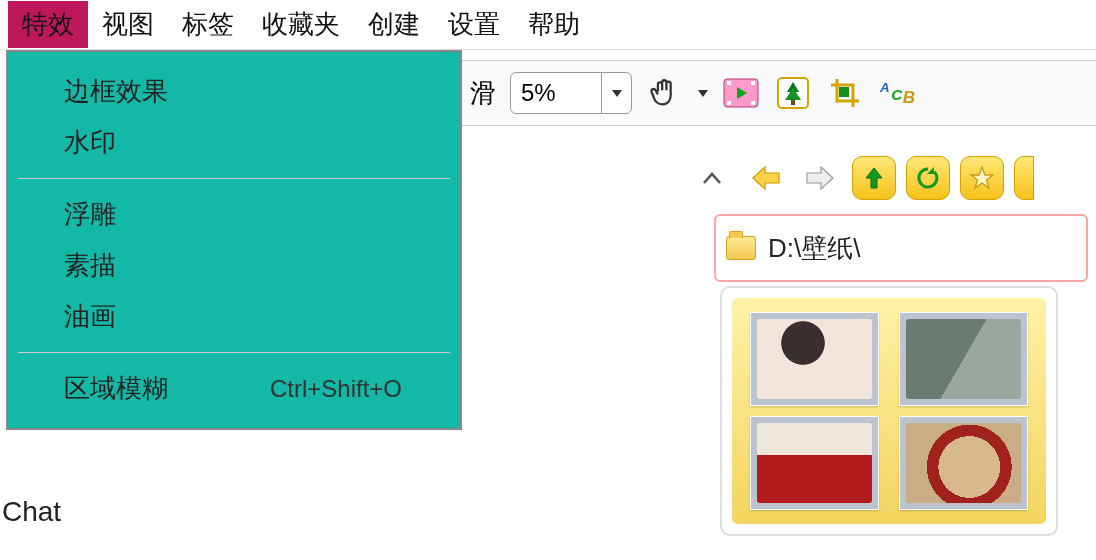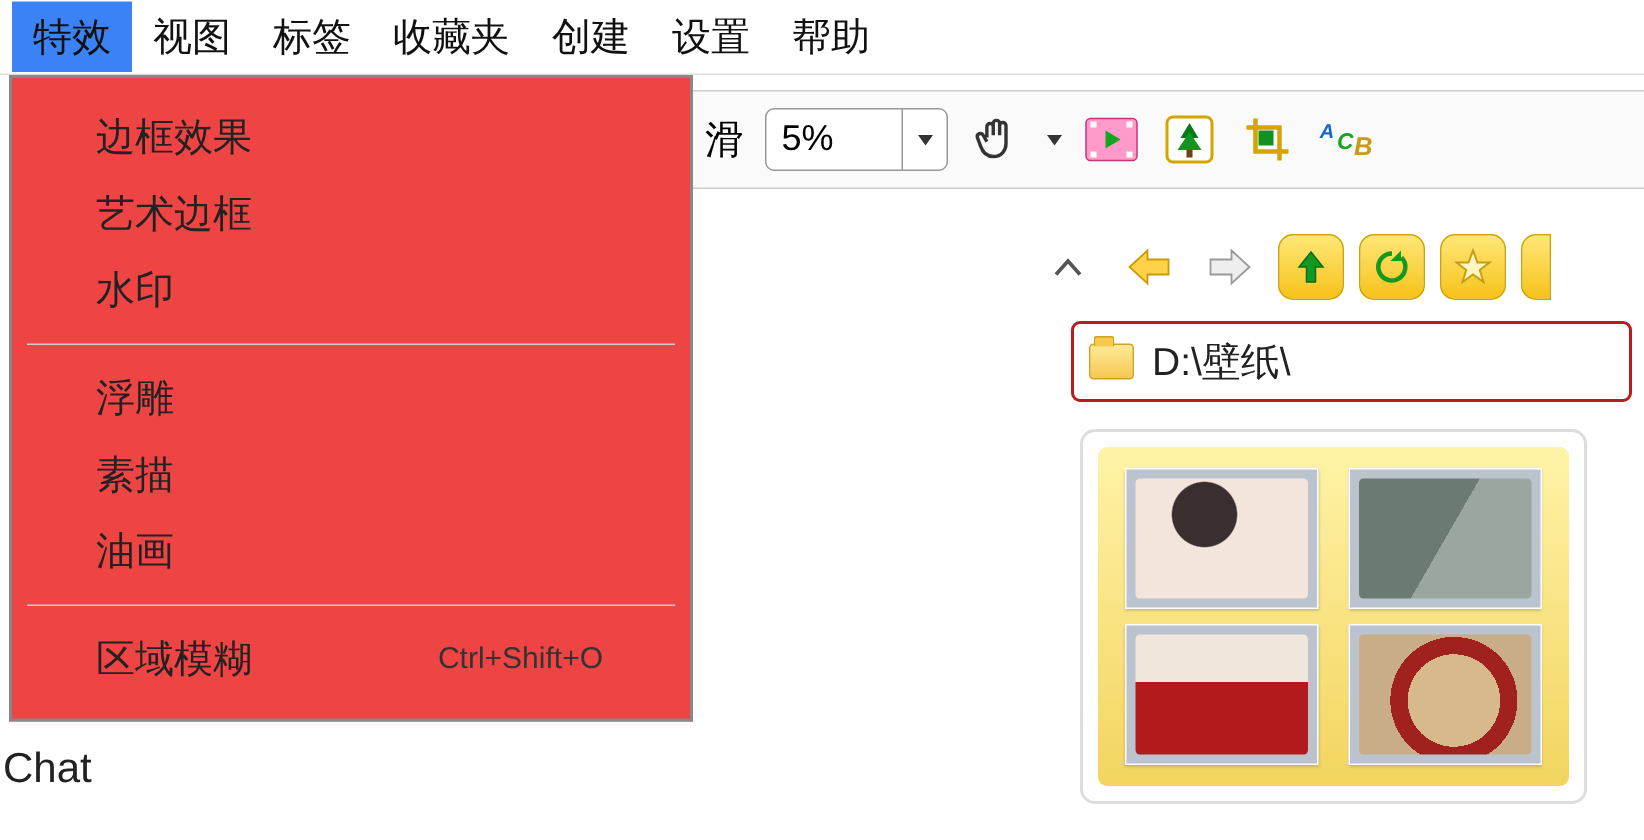--- a/index.html
+++ b/index.html
@@ -1,45 +1,45 @@
 <!DOCTYPE html>
 <html><head>
 <meta charset="utf-8">
 <style>
   * { box-sizing: border-box; margin: 0; padding: 0; }
   html, body { width: 1096px; height: 560px; font-family: "Microsoft YaHei", "SimSun", sans-serif; background: #fff; overflow: hidden; }
 
   
   .menubar { display: flex; align-items: center; height: 50px; padding: 0 8px; font-size: 26px; color: #111; border-bottom: 1px solid #ddd; }
   .menubar .menu-item { padding: 6px 14px; cursor: default; }
-  .menubar .menu-item.active { background: #3b82f6; }
-
-  
-  .dropdown { position: absolute; left: 6px; top: 50px; width: 456px; background: #ef4444; border: 2px solid #888; padding: 14px 0; z-index: 10; }
+  .menubar .menu-item.active { background: #be185d; }
+
+  
+  .dropdown { position: absolute; left: 6px; top: 50px; width: 456px; background: #14b8a6; border: 2px solid #888; padding: 14px 0; z-index: 10; }
   .dropdown .mi { padding: 8px 30px 8px 56px; font-size: 26px; color: #222; display: flex; justify-content: space-between; align-items: center; cursor: default; }
   .dropdown .sep { border-top: 1px solid #ccc; margin: 10px 10px; }
-  .dropdown .shortcut { font-size: 20px; color: #333; padding-right: 28px; }
+  .dropdown .shortcut { font-size: 24px; color: #333; padding-right: 28px; }
 
   
   .toolbar { position: absolute; left: 462px; top: 60px; right: 0; height: 66px; display: flex; align-items: center; gap: 14px; padding: 0 8px; border-top: 1px solid #ccc; border-bottom: 1px solid #ccc; background: #fafafa; }
   .toolbar .lbl { font-size: 26px; }
   .zoom { display: flex; align-items: center; border: 1px solid #999; border-radius: 6px; background: #fff; height: 42px; }
   .zoom .val { width: 90px; padding: 0 10px; font-size: 24px; }
   .zoom .btn { width: 30px; height: 42px; border-left: 1px solid #999; display: flex; justify-content: center; align-items: center; }
   .tri-down { width: 0; height: 0; border-left: 5px solid transparent; border-right: 5px solid transparent; border-top: 7px solid #333; }
 
   .tool-ico { width: 38px; height: 38px; display: flex; justify-content: center; align-items: center; }
 
   
   .navrow { position: absolute; left: 680px; top: 150px; right: 0; height: 56px; display: flex; align-items: center; gap: 10px; padding: 0 10px; }
   .nav-ico { width: 44px; height: 44px; display: flex; justify-content: center; align-items: center; }
   .ybtn { width: 44px; height: 44px; border-radius: 10px; background: linear-gradient(#ffe777,#f6c21a); border: 1px solid #cfa300; display: flex; justify-content: center; align-items: center; }
 
   
-  .pathbar { position: absolute; left: 714px; top: 214px; right: 8px; height: 54px; border: 2px solid #b91c1c; border-radius: 6px; display: flex; align-items: center; padding: 0 10px; font-size: 26px; color: #222; background: #fff; }
+  .pathbar { position: absolute; left: 714px; top: 214px; right: 8px; height: 68px; border: 2px solid #fca5a5; border-radius: 6px; display: flex; align-items: center; padding: 0 10px; font-size: 26px; color: #222; background: #fff; }
   .folder-ico { width: 30px; height: 24px; background: linear-gradient(#ffe999,#f5c850); border: 1px solid #cfa31a; border-radius: 3px; margin-right: 12px; position: relative; }
   .folder-ico::before { content: ""; position: absolute; top: -6px; left: 2px; width: 12px; height: 6px; background: #f5c850; border: 1px solid #cfa31a; border-bottom: none; border-radius: 2px 2px 0 0; }
 
   
   .thumb-panel { position: absolute; left: 720px; top: 286px; width: 338px; height: 250px; border: 2px solid #ddd; border-radius: 10px; padding: 10px; background: #fff; }
   .thumb-grid { width: 100%; height: 100%; background: linear-gradient(#fff3a8,#f3d45e); border-radius: 6px; padding: 14px 18px; display: grid; grid-template-columns: 1fr 1fr; grid-template-rows: 1fr 1fr; gap: 10px 20px; }
   .thumb { background: #bbc3cf; border: 1px solid #fff; box-shadow: 0 1px 2px rgba(0,0,0,0.2); position: relative; }
   .thumb .fig { position: absolute; inset: 6px; border-radius: 3px; }
   .t1 .fig { background: radial-gradient(circle at 40% 30%, #3a2e2e 0 24%, #f3e5db 25% 100%); }
   .t2 .fig { background: linear-gradient(120deg,#6b7b72 0 50%,#9aa79e 50% 100%); }
@@ -63,23 +63,20 @@
   <div class="menu-item">创建</div>
   <div class="menu-item">设置</div>
   <div class="menu-item">帮助</div>
 </div>
 
 <div class="dropdown">
   <div class="mi">
       <span>边框效果</span>
     </div>
   <div class="mi">
-      <span>艺术边框</span>
-    </div>
-  <div class="mi">
       <span>水印</span>
     </div>
   <div class="sep"></div>
   <div class="mi">
       <span>浮雕</span>
     </div>
   <div class="mi">
       <span>素描</span>
     </div>
   <div class="mi">

